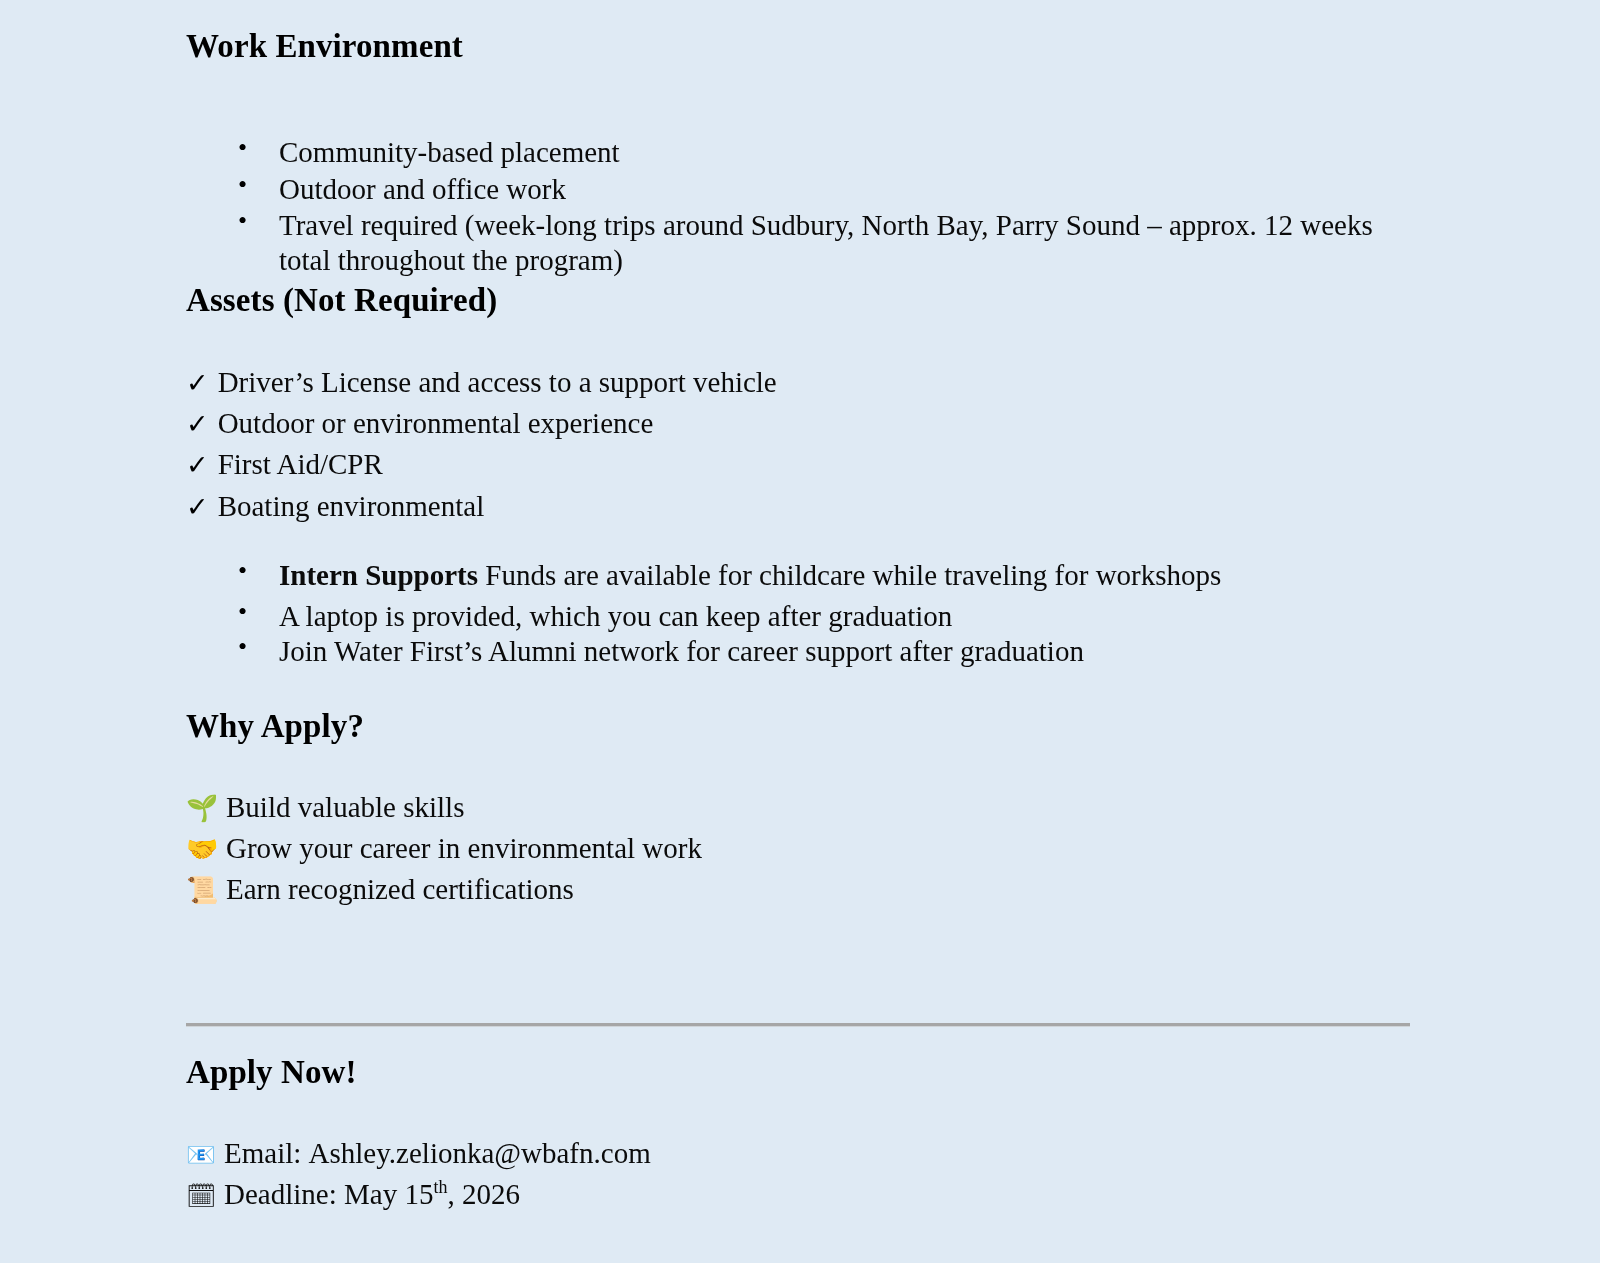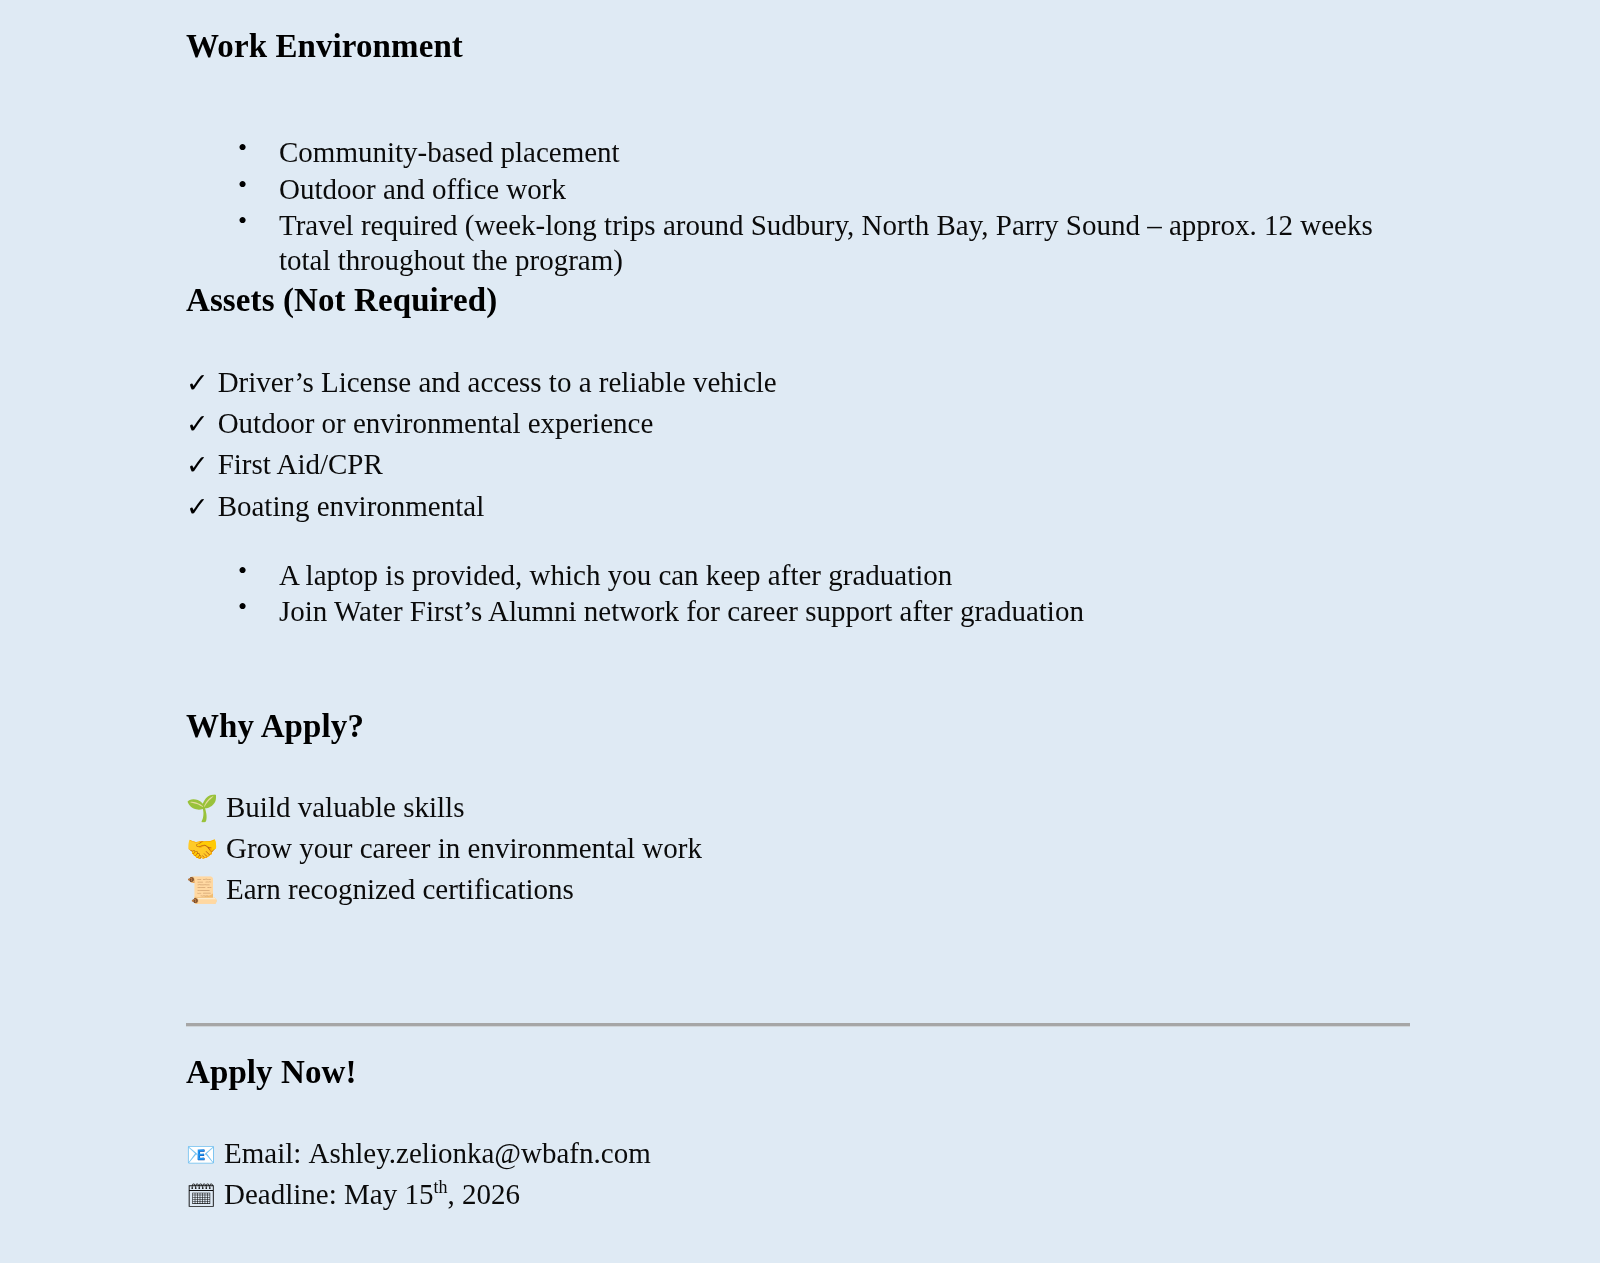--- a/index.html
+++ b/index.html
@@ -143,34 +143,37 @@
     </li>
     <li>
       <span>Travel required (week-long trips around Sudbury, North Bay, Parry Sound – approx. 12 weeks total throughout the program)</span>
     </li>
   </ul>
 
   <h2 class="section-heading abs" style="left:186px; top:282px;">Assets (Not Required)</h2>
 
   <div class="abs" style="left:186px; top:362px;">
     <div class="check-line">
-      <span class="tick">✓</span><span>Driver’s License and access to a reliable vehicle</span>
+      <span class="tick">✓</span><span>Driver’s License and access to a support vehicle</span>
     </div>
     <div class="check-line">
       <span class="tick">✓</span><span>Outdoor or environmental experience</span>
     </div>
     <div class="check-line">
       <span class="tick">✓</span><span>First Aid/CPR</span>
     </div>
     <div class="check-line">
       <span class="tick">✓</span><span>Boating environmental</span>
     </div>
   </div>
 
   <ul class="bullets abs" style="left:186px; top:558px; width:1210px;">
+    <li style="margin-bottom:6px;">
+      <span class="lead">Intern Supports</span><span> Funds are available for childcare while traveling for workshops</span>
+    </li>
     <li style="margin-bottom:1px;">
       <span>A laptop is provided, which you can keep after graduation</span>
     </li>
     <li>
       <span>Join Water First’s Alumni network for career support after graduation</span>
     </li>
   </ul>
 
   <h2 class="section-heading abs" style="left:186px; top:708px;">Why Apply?</h2>
 

